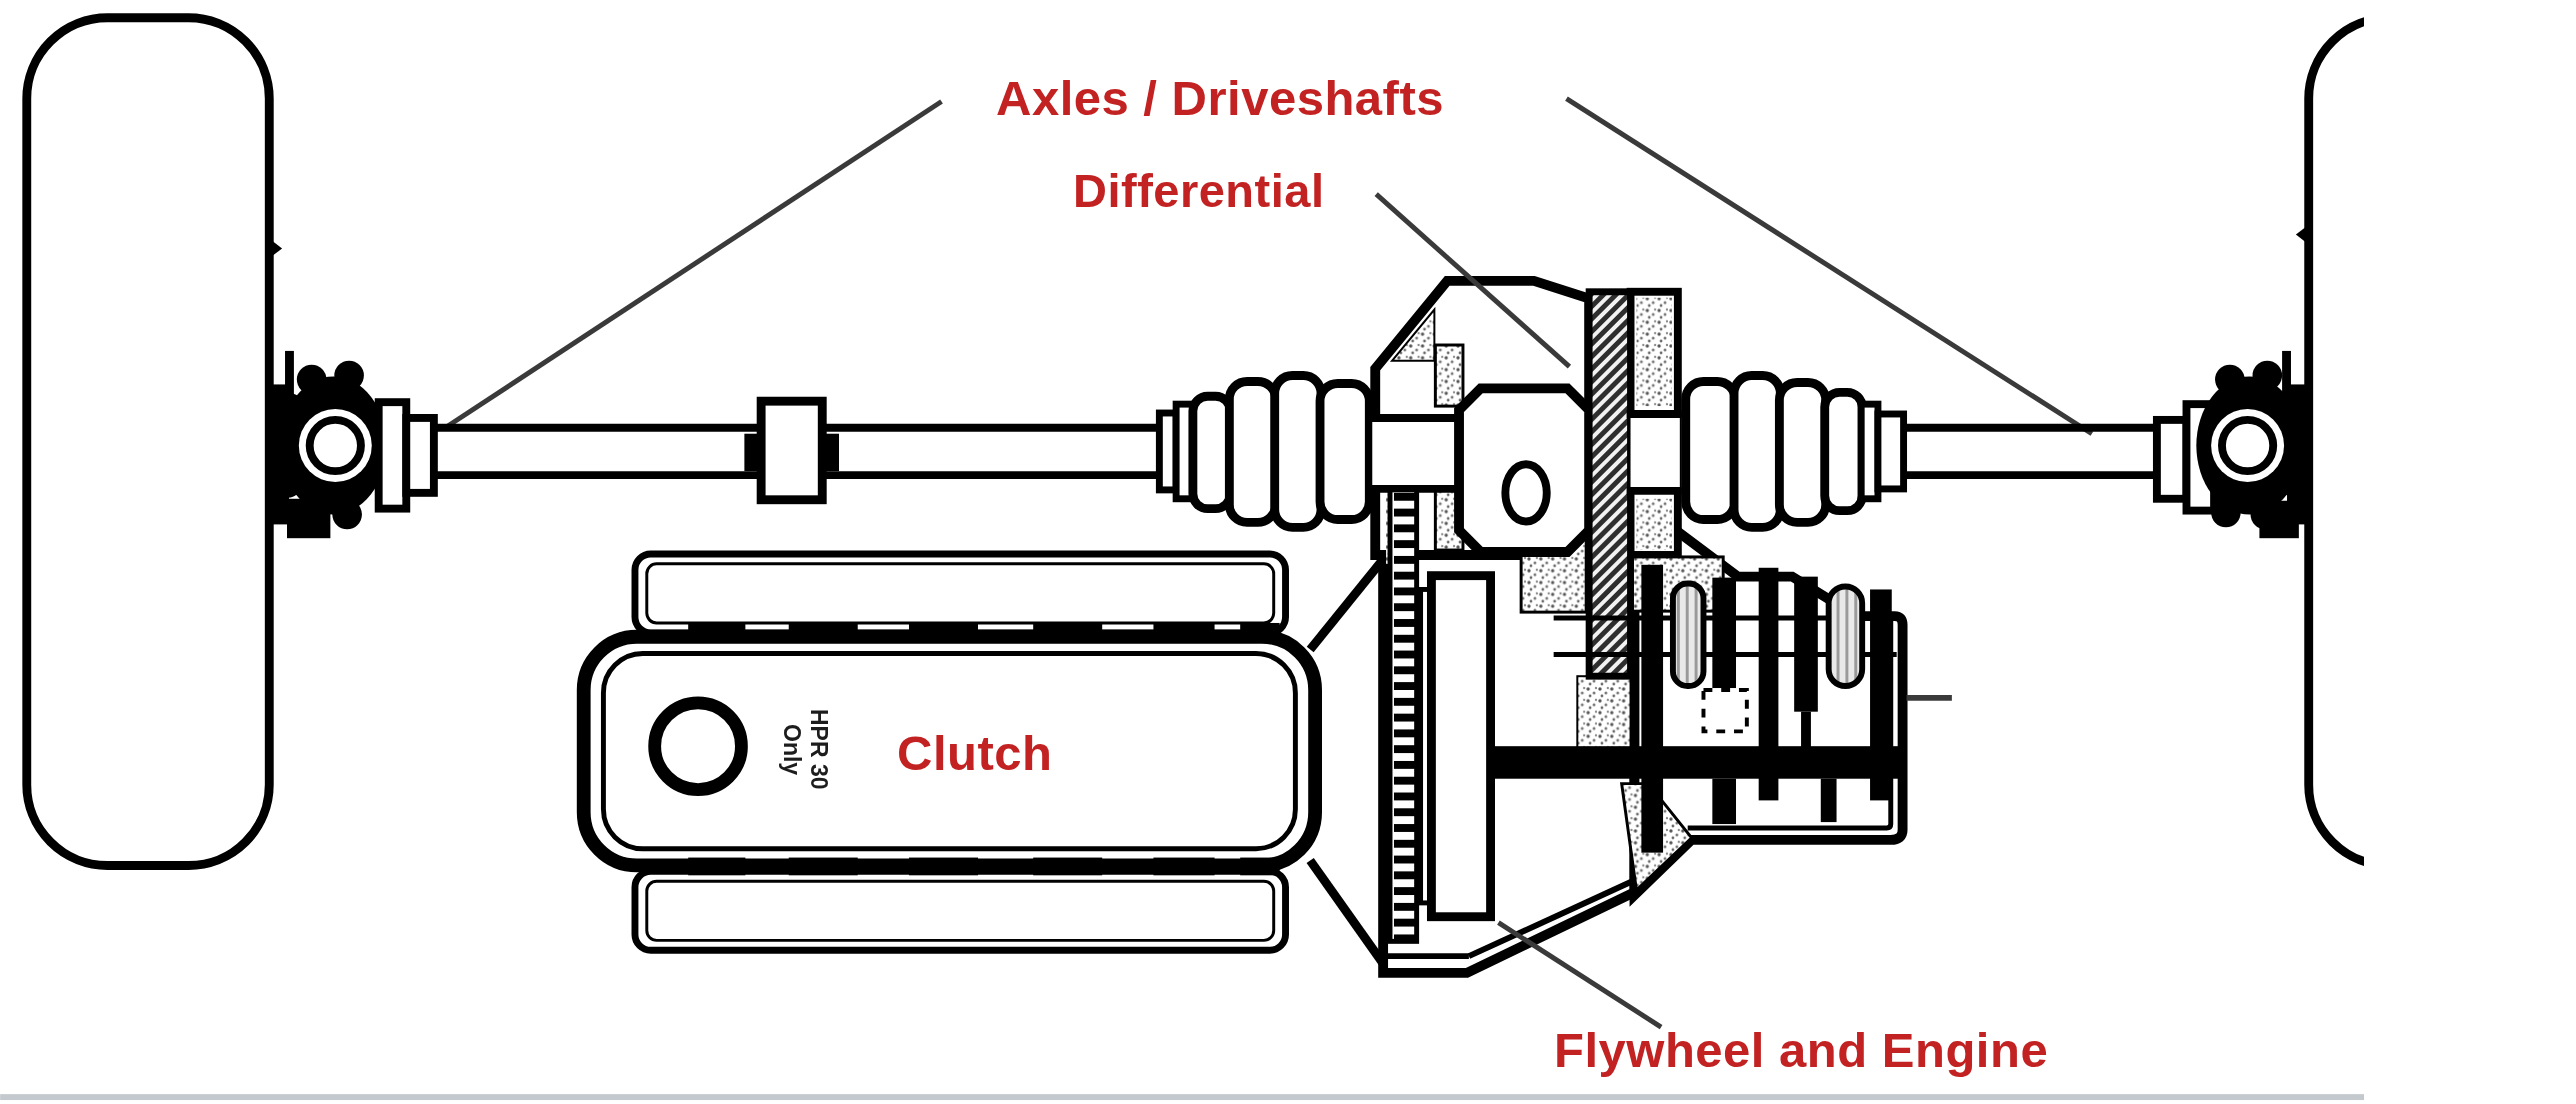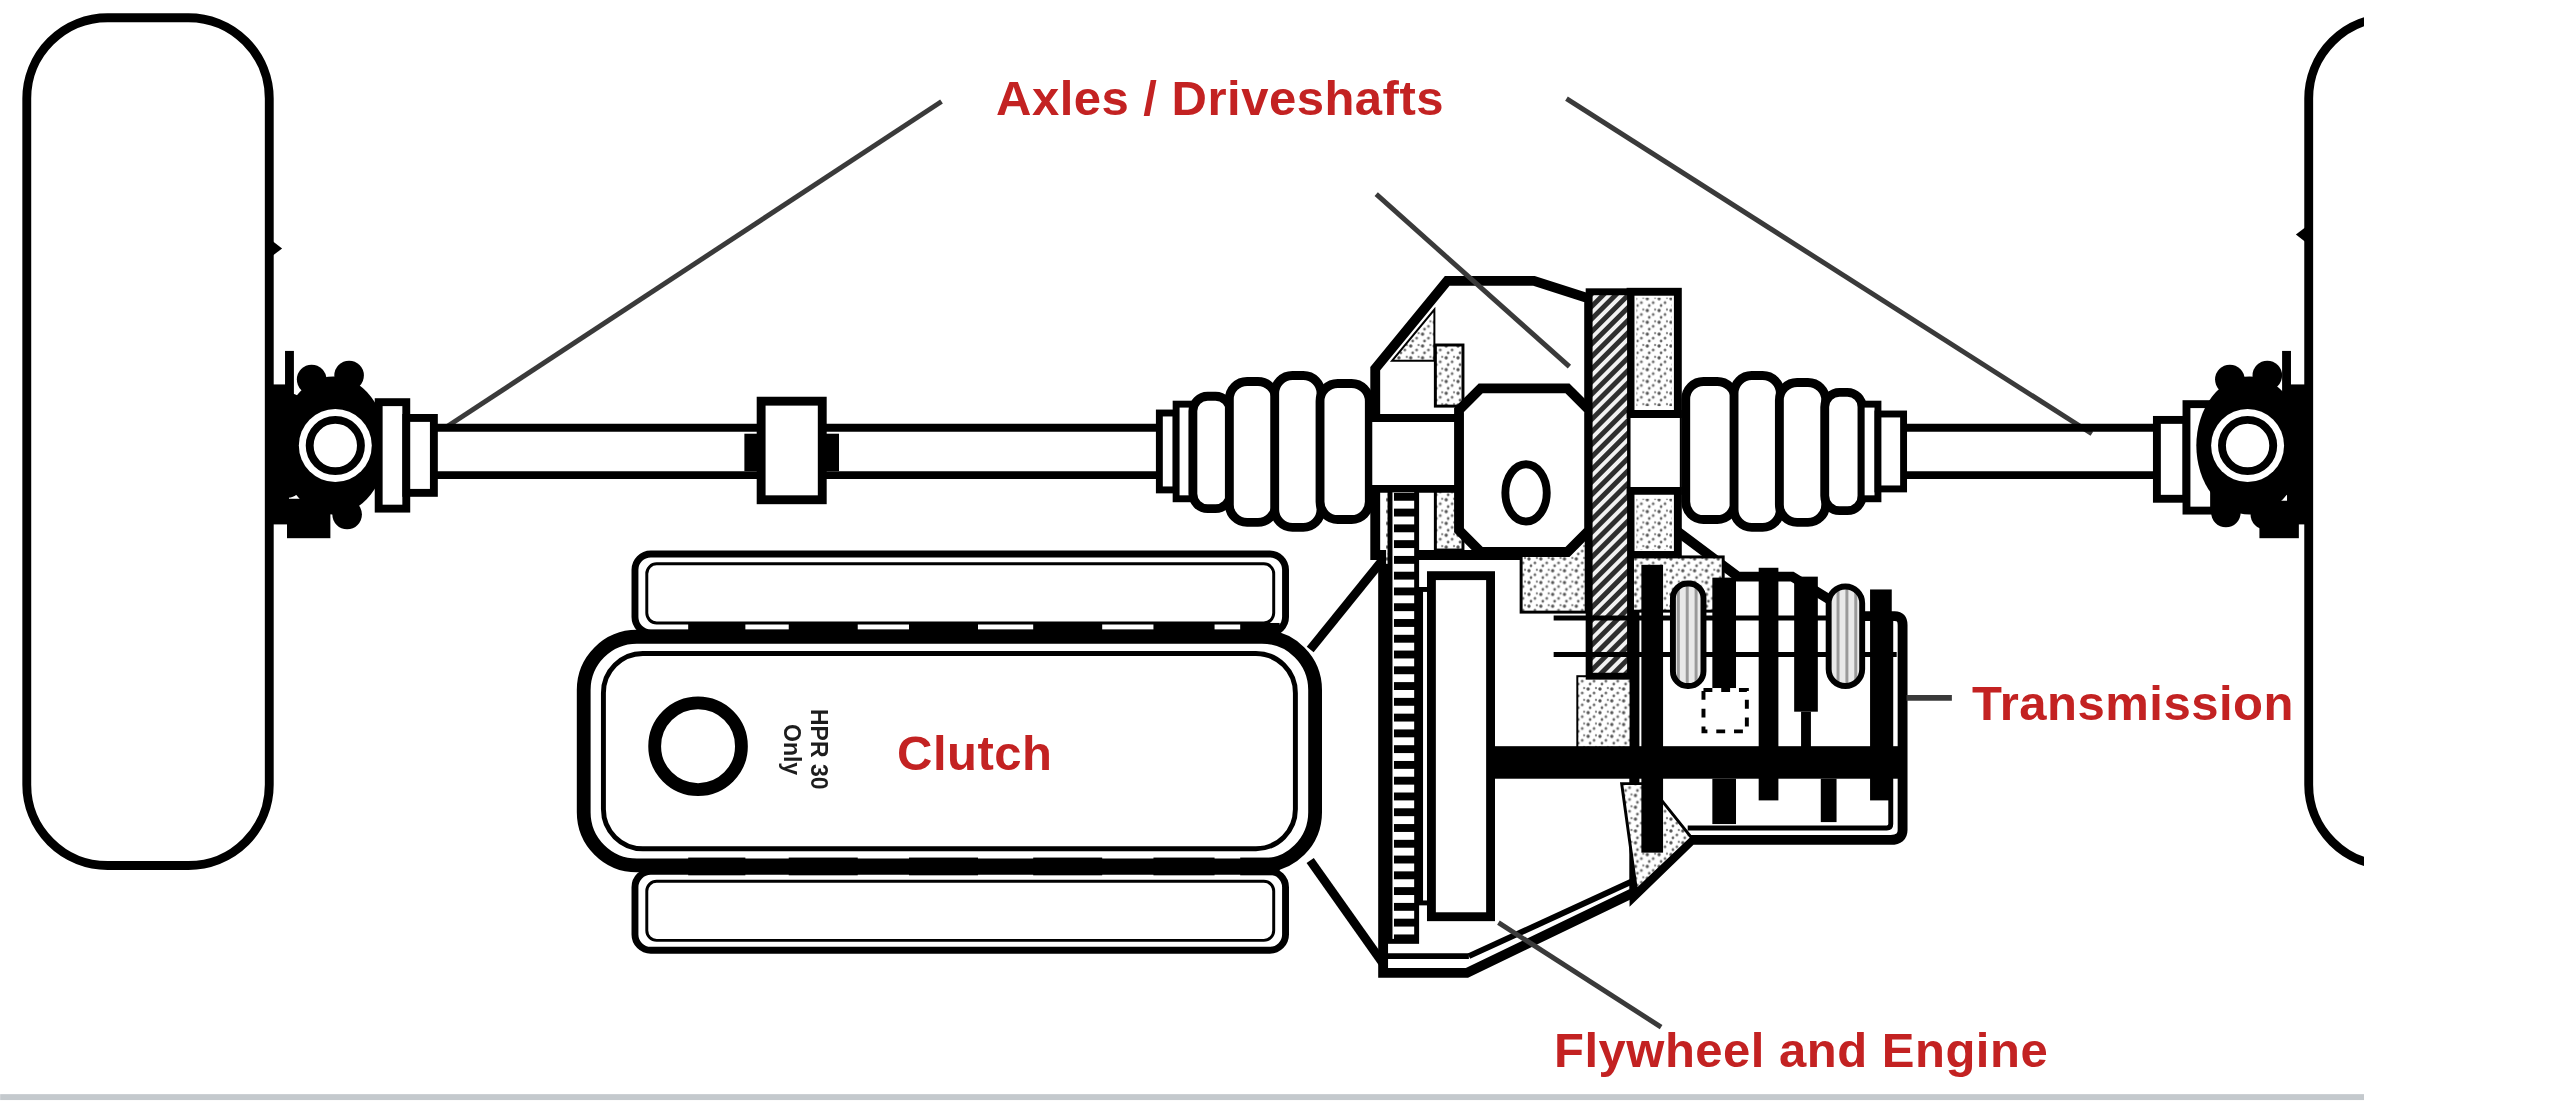--- a/index.html
+++ b/index.html
@@ -222,22 +222,22 @@
   <g stroke="#3a3a3a" stroke-width="5">
     <line x1="1396" y1="197" x2="1592" y2="372"></line>
     <line x1="1520" y1="936" x2="1685" y2="1042"></line>
     <line x1="1934" y1="708" x2="1980" y2="708" stroke-width="6"></line>
   </g>
 
   <rect x="0" y="1110" width="2613" height="6" style="fill:var(--bottom-bar,#c4c9cd)"></rect>
 </svg>
 
 <div class="label label-axles">Axles / Driveshafts</div>
+<div class="label label-differential">Differential</div>
 <div class="label label-engine">Clutch</div>
-<div class="label label-transmission">Transmission</div>
 <div class="label label-flywheel">Flywheel and Engine</div>
 
 <div class="engine-note">
   <div>HPR 30</div>
   <div>Only</div>
 </div>
 
 </div>
 
 

